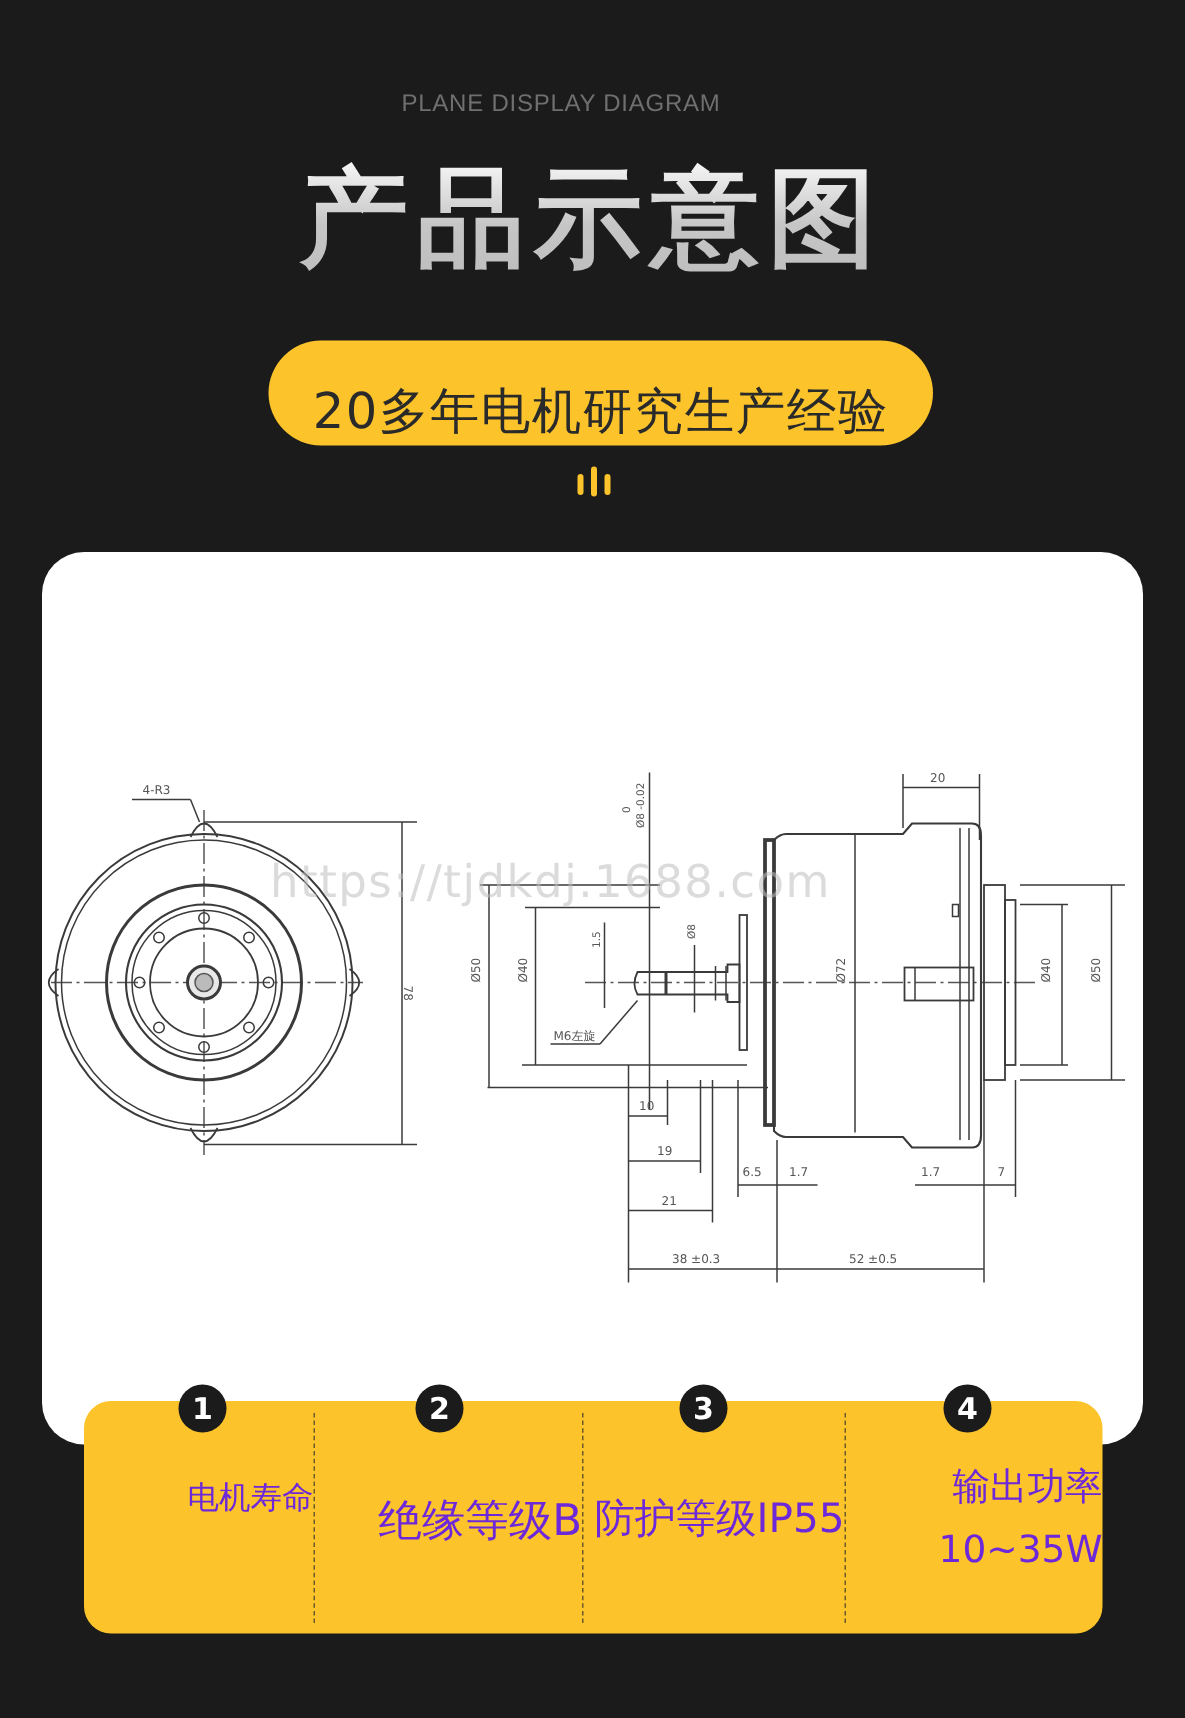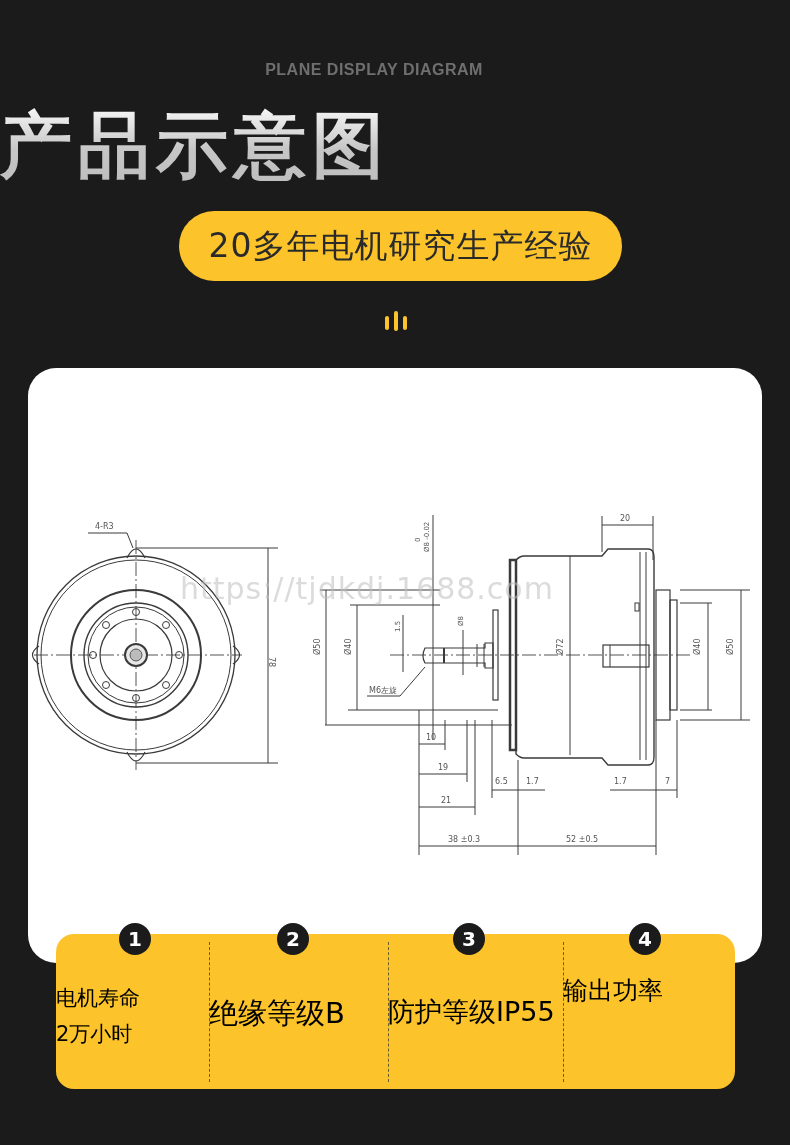--- a/index.html
+++ b/index.html
@@ -2,34 +2,33 @@
 <html><head>
   <meta charset="utf-8">
   <style>
     * { margin:0; padding:0; box-sizing:border-box; }
     html, body { width:790px; height:1145px; background:#1b1b1b; overflow:hidden; }
     body { position:relative; font-family:"DejaVu Sans", sans-serif; }
     .subtitle {
       position:absolute; top:61px; left:0; width:748px; text-align:center;
       font-family:"Liberation Sans", sans-serif; font-size:16px; letter-spacing:0.5px;
       color:#6f6f6f;
-      font-weight:bold;
     }
     .main-title {
-      position:absolute; top:100px; left:0; width:790px; 
+      position:absolute; top:100px; left:0; width:790px; text-align:center;
       font-family:"DejaVu Sans", sans-serif; font-weight:bold; font-size:72px; letter-spacing:6px;
       color:#cfcfcf;
       background:linear-gradient(180deg,#ffffff 0%,#c6c6c6 55%,#bdbdbd 100%);
       -webkit-background-clip:text; background-clip:text; -webkit-text-fill-color:transparent;
       line-height:90px;
     }
     .pill {
-      position:absolute; top:211px; left:179px; width:443px; height:70px;
+      position:absolute; top:227px; left:179px; width:443px; height:70px;
       background:#fcc42a; border-radius:35px;
-      display:flex; align-items:center; justify-content:center;
+      display:flex; align-items:flex-end; justify-content:center;
       font-family:"DejaVu Sans", sans-serif; font-size:33px; color:#2a2a2a; letter-spacing:1px;
     }
     .bars { position:absolute; top:311px; left:385px; width:26px; height:20px; }
     .bars span { position:absolute; top:0; width:4px; border-radius:2px; background:#fcc42a; }
     .card {
       position:absolute; top:368px; left:28px; width:734px; height:595px;
       background:#ffffff; border-radius:28px;
     }
     .drawing { position:absolute; top:0; left:0; }
     .watermark {
@@ -40,21 +39,21 @@
       position:absolute; top:934px; left:56px; width:679px; height:155px;
       background:#fcc42a; border-radius:18px;
     }
     .feature { position:absolute; top:0; height:155px; }
     .feature .num {
       position:absolute; top:-11px; width:32px; height:32px; border-radius:50%;
       background:#1b1b1b; color:#ffffff; font-family:"DejaVu Sans", sans-serif; font-weight:bold;
       font-size:20px; line-height:32px; text-align:center;
     }
     .feature .txt {
-      position:absolute; left:0; width:100%; text-align:left; color:#000000;
+      position:absolute; left:0; width:100%; text-align:right; color:#6d28d9;
       font-family:"DejaVu Sans", sans-serif; white-space:nowrap;
     }
     .divider {
       position:absolute; top:8px; height:140px; width:0; border-left:1px dashed #6b5a2a;
     }
   </style>
 </head>
 <body>
 
 <div class="subtitle">PLANE DISPLAY DIAGRAM</div>
@@ -199,30 +198,30 @@
     <text x="566" y="842" font-size="8" fill="#555" stroke="none">52 ±0.5</text>
   </g>
 </svg>
 
 <div class="watermark">https://tjdkdj.1688.com</div>
 
 <div class="features">
   <div class="feature" style="left:0;width:153px;">
     <div class="num" style="left:63px;">1</div>
     <div class="txt" style="top:50px;font-size:21px;">电机寿命</div>
-    <div class="txt" style="top:86px;font-size:21px;">2万小时</div>
   </div>
   <div class="divider" style="left:153px;"></div>
   <div class="feature" style="left:153px;width:179px;">
     <div class="num" style="left:68px;">2</div>
     <div class="txt" style="top:60px;font-size:29px;">绝缘等级B</div>
   </div>
   <div class="divider" style="left:332px;"></div>
   <div class="feature" style="left:332px;width:175px;">
     <div class="num" style="left:65px;">3</div>
     <div class="txt" style="top:60px;font-size:27px;">防护等级IP55</div>
   </div>
   <div class="divider" style="left:507px;"></div>
   <div class="feature" style="left:507px;width:172px;">
     <div class="num" style="left:66px;">4</div>
     <div class="txt" style="top:40px;font-size:25px;font-family:Liberation Serif, serif;">输出功率</div>
+    <div class="txt" style="top:84px;font-size:25px;">10~35W</div>
   </div>
 </div>
 
 </body></html>

